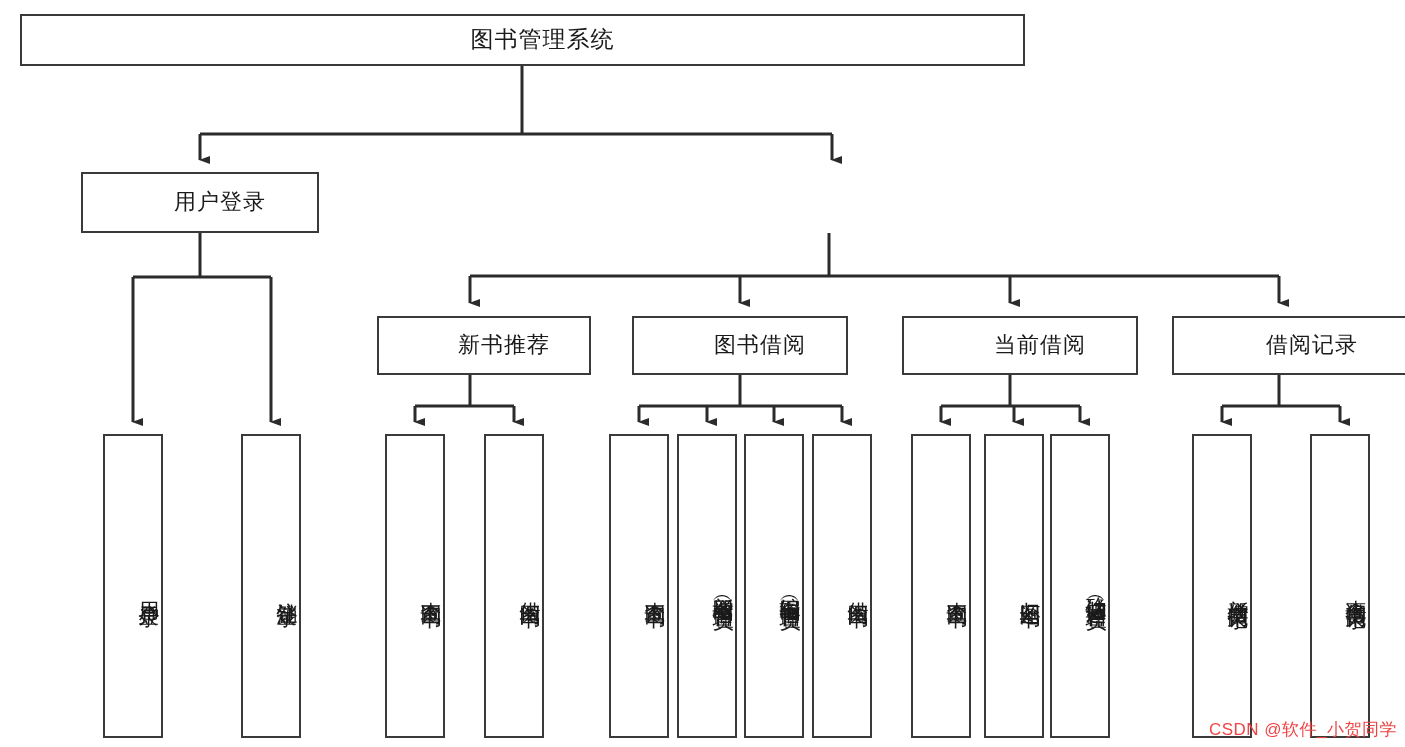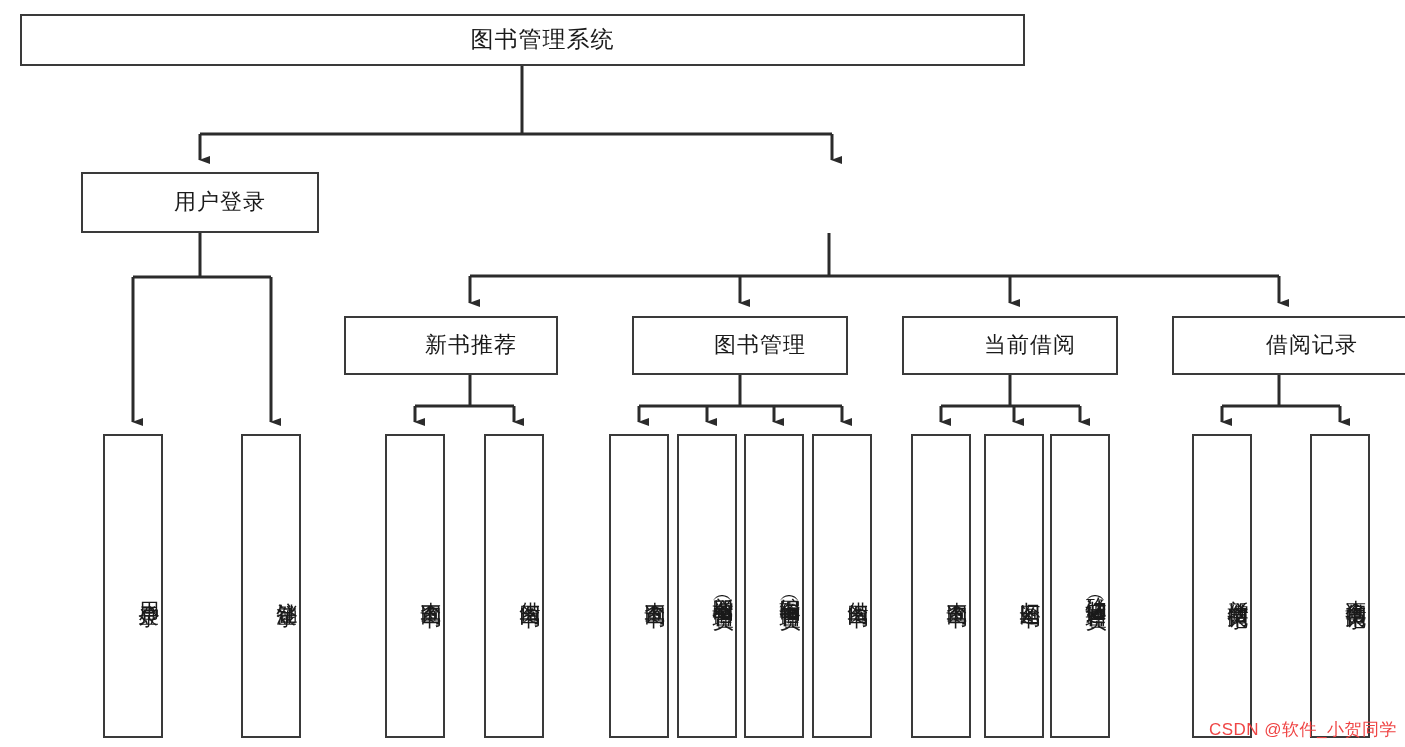--- a/index.html
+++ b/index.html
@@ -126,27 +126,27 @@
   </svg>
 
   <div class="node node-h node-root" style="left:20px;top:14px;width:1005px;height:52px;">
     <span>图书管理系统</span>
   </div>
 
   <div class="node node-h" style="left:81px;top:172px;width:238px;height:61px;">
     <span>用户登录</span>
   </div>
 
-  <div class="node node-h" style="left:344px;top:316px;width:214px;height:59px;">
+  <div class="node node-h" style="left:377px;top:316px;width:214px;height:59px;">
     <span>新书推荐</span>
   </div>
   <div class="node node-h" style="left:632px;top:316px;width:216px;height:59px;">
-    <span>图书管理</span>
+    <span>图书借阅</span>
   </div>
-  <div class="node node-h" style="left:902px;top:316px;width:216px;height:59px;">
+  <div class="node node-h" style="left:902px;top:316px;width:236px;height:59px;">
     <span>当前借阅</span>
   </div>
   <div class="node node-h" style="left:1172px;top:316px;width:240px;height:59px;">
     <span>借阅记录</span>
   </div>
 
   <div class="node node-v" style="left:103px;top:434px;width:60px;height:304px;">
     <span class="vtext">用户登录</span>
   </div>
   <div class="node node-v" style="left:241px;top:434px;width:60px;height:304px;">

